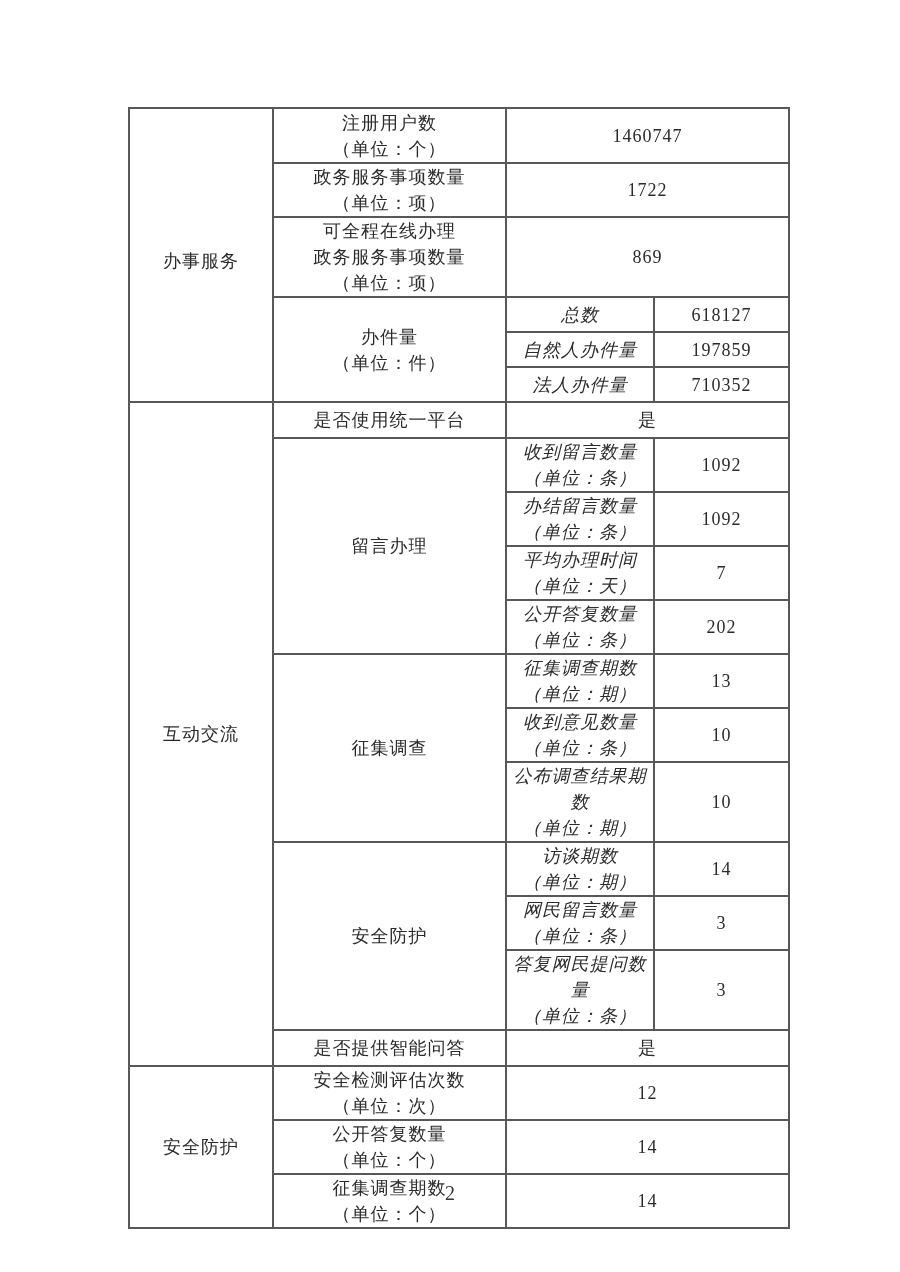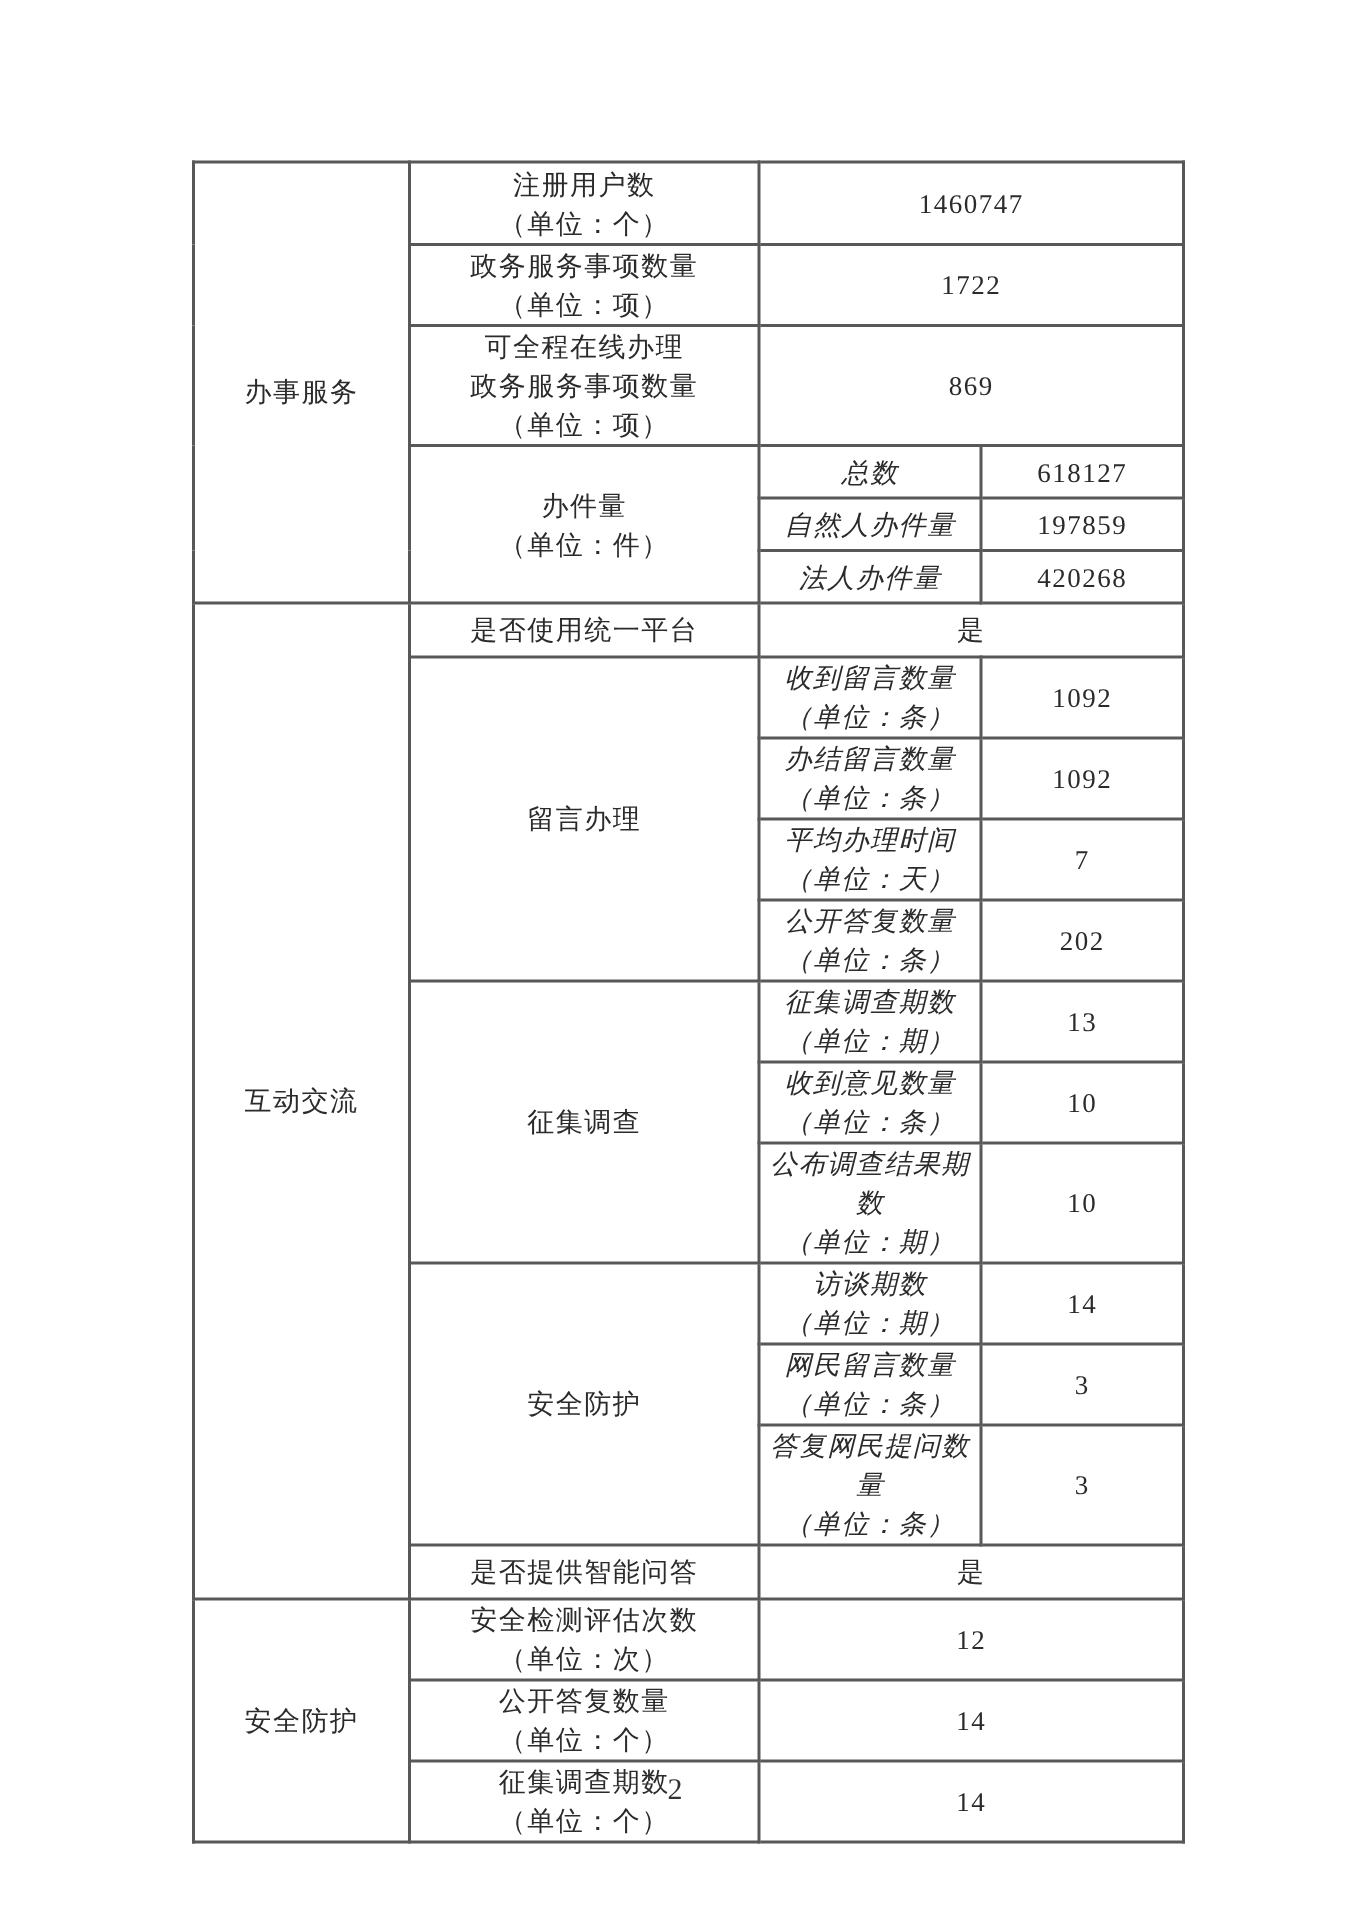--- a/index.html
+++ b/index.html
@@ -93,21 +93,21 @@
 （单位：件）</td>
         <td class="sub">总数</td>
         <td class="val">618127</td>
       </tr>
       <tr class="h35">
         <td class="sub">自然人办件量</td>
         <td class="val">197859</td>
       </tr>
       <tr class="h35">
         <td class="sub">法人办件量</td>
-        <td class="val">420268</td>
+        <td class="val">710352</td>
       </tr>
 
       <tr class="h36">
         <td class="cat" rowspan="12">互动交流</td>
         <td class="lbl">是否使用统一平台</td>
         <td class="val" colspan="2">是</td>
       </tr>
       <tr class="h52">
         <td class="lbl" rowspan="4">留言办理</td>
         <td class="sub">收到留言数量

